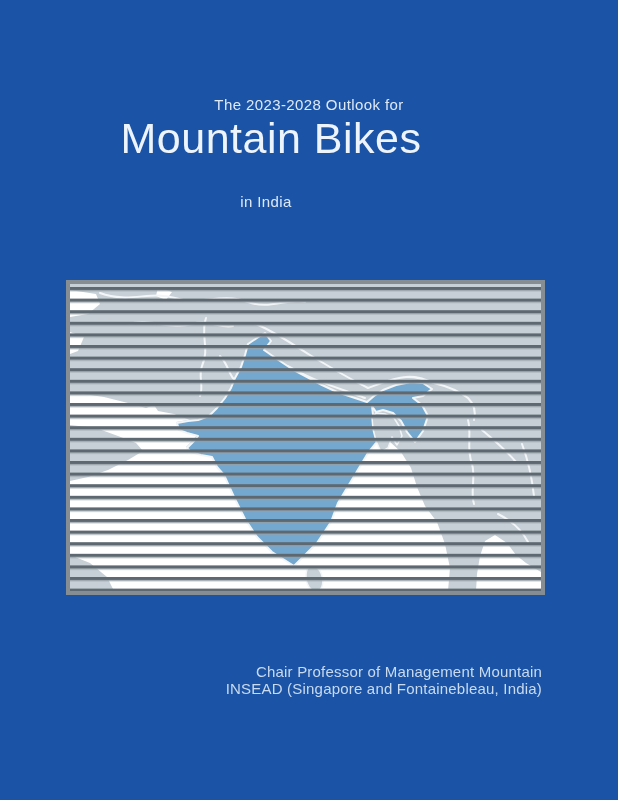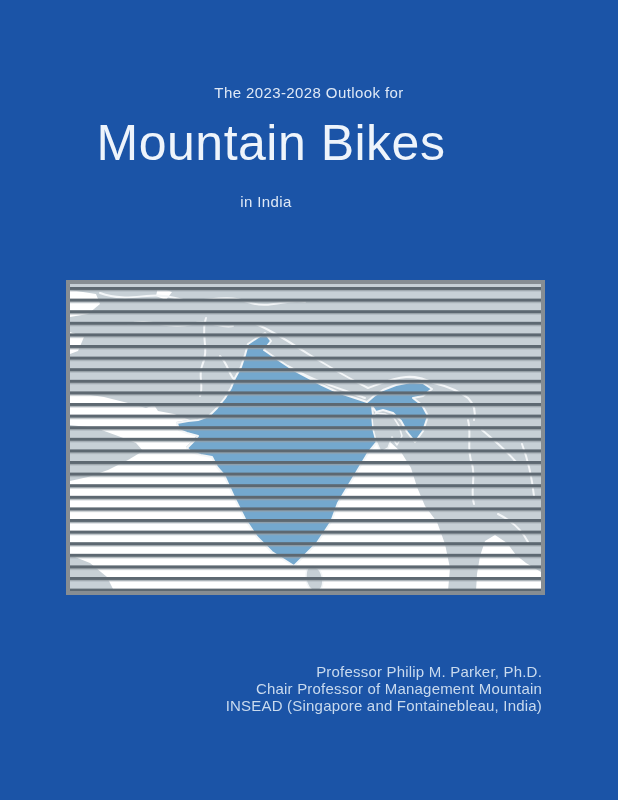--- a/index.html
+++ b/index.html
@@ -4,29 +4,29 @@
 <style>
   html,body{margin:0;padding:0;}
   .page{
     position:relative;
     width:618px;height:800px;
     background:#1b54a7;
     overflow:hidden;
     font-family:"Liberation Sans","DejaVu Sans",sans-serif;
   }
   .title-small{
-    position:absolute;top:84px;left:0;width:618px;
+    position:absolute;top:96px;left:0;width:618px;
     text-align:center;
     font-size:15px;letter-spacing:0.4px;
     color:#dfe9f6;
   }
   .title-main{
     position:absolute;top:114px;left:0;width:542px;
     text-align:center;
-    font-size:50px;font-weight:400;letter-spacing:0.5px;
+    font-size:43px;font-weight:400;letter-spacing:0.5px;
     color:#eef4fb;
   }
   .title-region{
     position:absolute;top:193px;left:0;width:532px;
     text-align:center;
     font-size:15px;letter-spacing:0.4px;
     color:#dfe9f6;
   }
   .map-frame{
     position:absolute;left:66px;top:280px;
@@ -107,18 +107,17 @@
 
       <path fill="#c7d0d6" stroke="#f3f6f8" stroke-width="1.5" stroke-linejoin="round" d="M306,129 L315,130 L324,134 L329,142 L332,152 L327,161 L322,153 L318,164 L311,168 L306,157 L303,145 L302,134 Z"></path>
 
       <path fill="#c7d0d6" stroke="#f3f6f8" stroke-width="1.5" d="M238,284 C244,280 250,284 252,292 C254,300 252,307 246,307 C240,307 236,300 236,293 C236,289 236,286 238,284 Z"></path>
 
       <rect x="0" y="0" width="471" height="307" fill="url(#blinds)"></rect>
     </svg>
   </div>
 
   <div class="credits">
-    <div>Professor Philip M. Parker, Ph.D.</div>
     <div>Chair Professor of Management Mountain</div>
     <div>INSEAD (Singapore and Fontainebleau, India)</div>
   </div>
 
 </div>
 
 </body></html>

